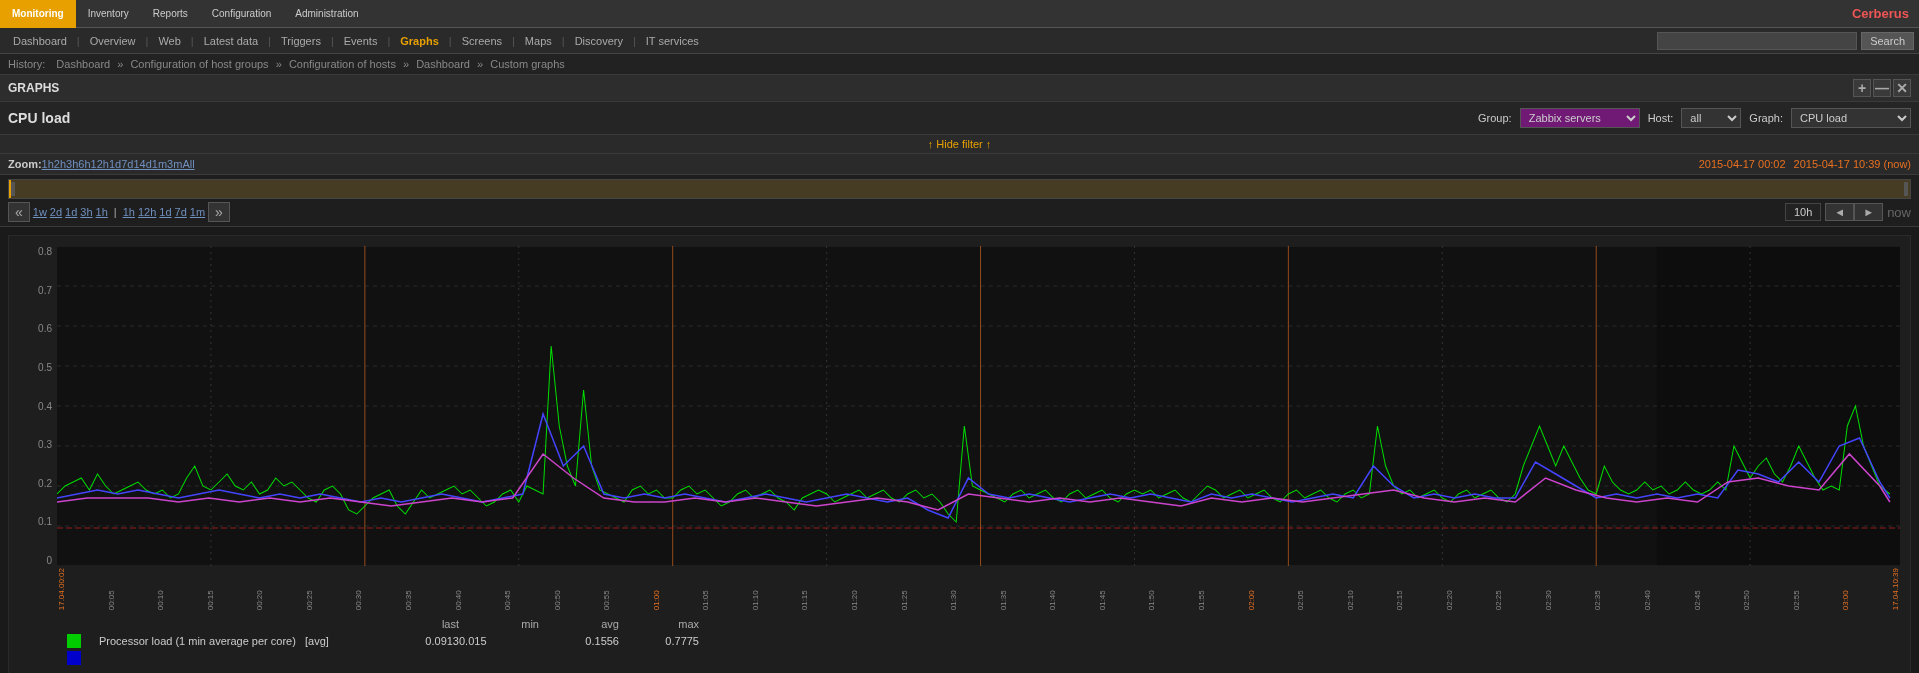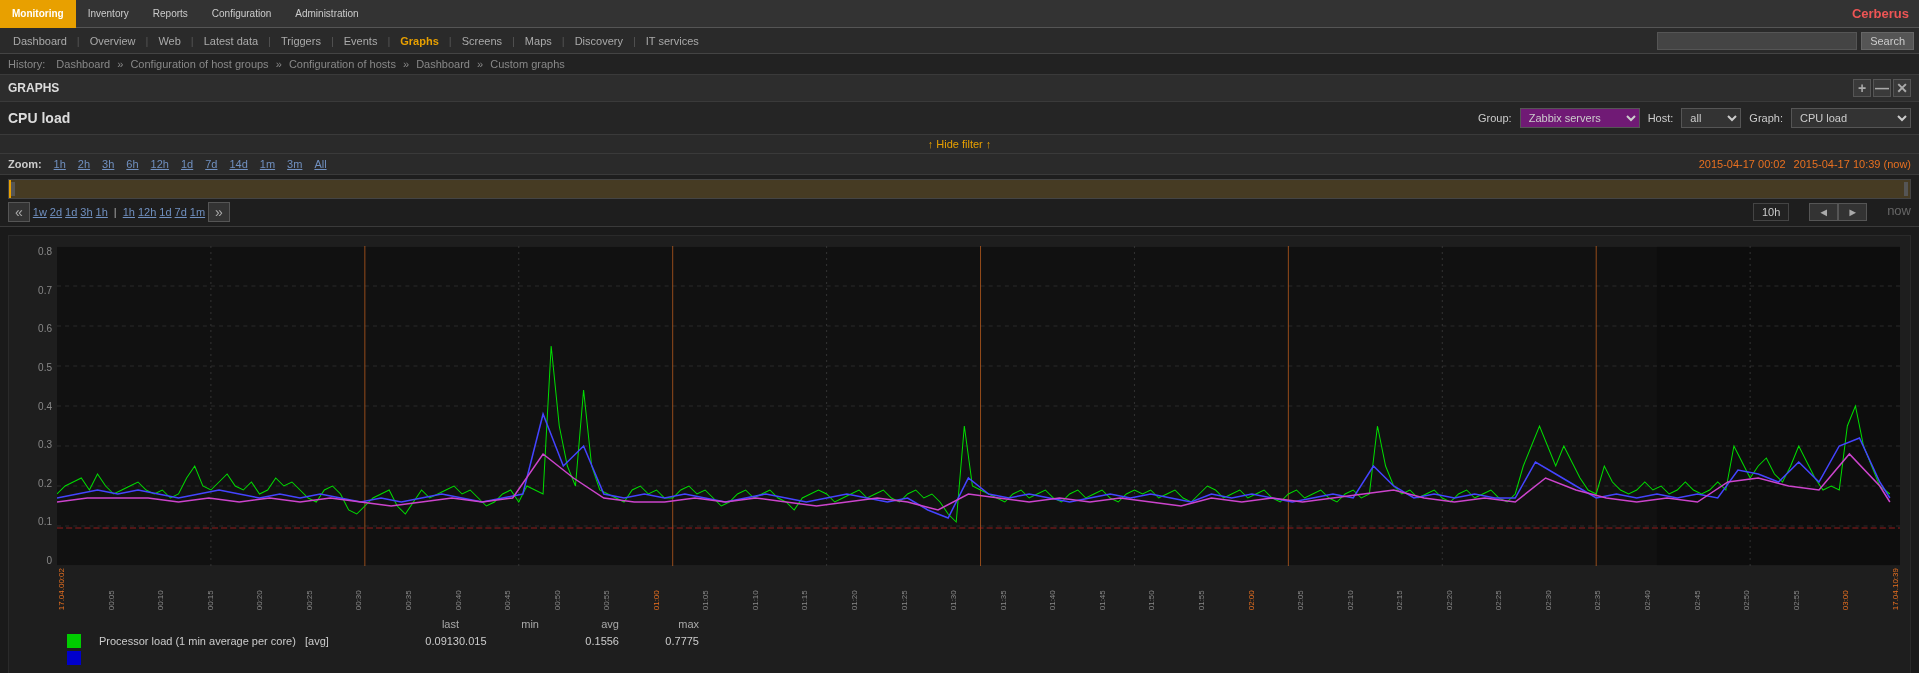--- a/index.html
+++ b/index.html
@@ -109,21 +109,21 @@
       <option>CPU load</option>
     </select>
   </div>
 </div>
 
 <div style="background:#2a2a2a; padding:3px 8px; display:flex; align-items:center; justify-content:center; border-bottom:1px solid #3a3a3a;">
   <span style="color:#e8a000;font-size:11px;cursor:pointer;">↑ Hide filter ↑</span>
 </div>
 
 <div style="background:#2a2a2a; padding:4px 8px; display:flex; align-items:center; gap:4px; border-bottom:1px solid #3a3a3a; justify-content:space-between;">
-  <div style="display:flex; align-items:center; gap:12px;">
+  <div style="display:flex; align-items:center; gap:0;">
     <span style="color:#ccc;font-size:11px;font-weight:bold;">Zoom:</span>
     <span class="zoom-link">1h</span>
     <span class="zoom-link">2h</span>
     <span class="zoom-link">3h</span>
     <span class="zoom-link">6h</span>
     <span class="zoom-link">12h</span>
     <span class="zoom-link">1d</span>
     <span class="zoom-link">7d</span>
     <span class="zoom-link">14d</span>
     <span class="zoom-link">1m</span>
@@ -151,21 +151,21 @@
       <span class="time-link">3h</span>
       <span class="time-link">1h</span>
       <span style="color:#aaa; padding:0 3px;">|</span>
       <span class="time-link">1h</span>
       <span class="time-link">12h</span>
       <span class="time-link">1d</span>
       <span class="time-link">7d</span>
       <span class="time-link">1m</span>
       <span style="color:#aaa;cursor:pointer;font-size:14px;border:1px solid #555;background:#333;padding:1px 6px;">»</span>
     </div>
-    <div style="margin-left:auto; display:flex; align-items:flex-start; gap:20px;">
+    <div style="margin-left:auto; display:flex; align-items:center; gap:4px;">
       <span style="background:#222;border:1px solid #444;padding:2px 8px;color:#ccc;font-size:11px;">10h</span>
       <div style="display:flex;">
         <span style="background:#333;border:1px solid #555;padding:2px 8px;cursor:pointer;color:#aaa;font-size:11px;">◄</span>
         <span style="background:#333;border:1px solid #555;padding:2px 8px;cursor:pointer;color:#aaa;font-size:11px;">►</span>
       </div>
       <span style="color:#666;font-size:13px;">now</span>
     </div>
   </div>
 </div>
 

